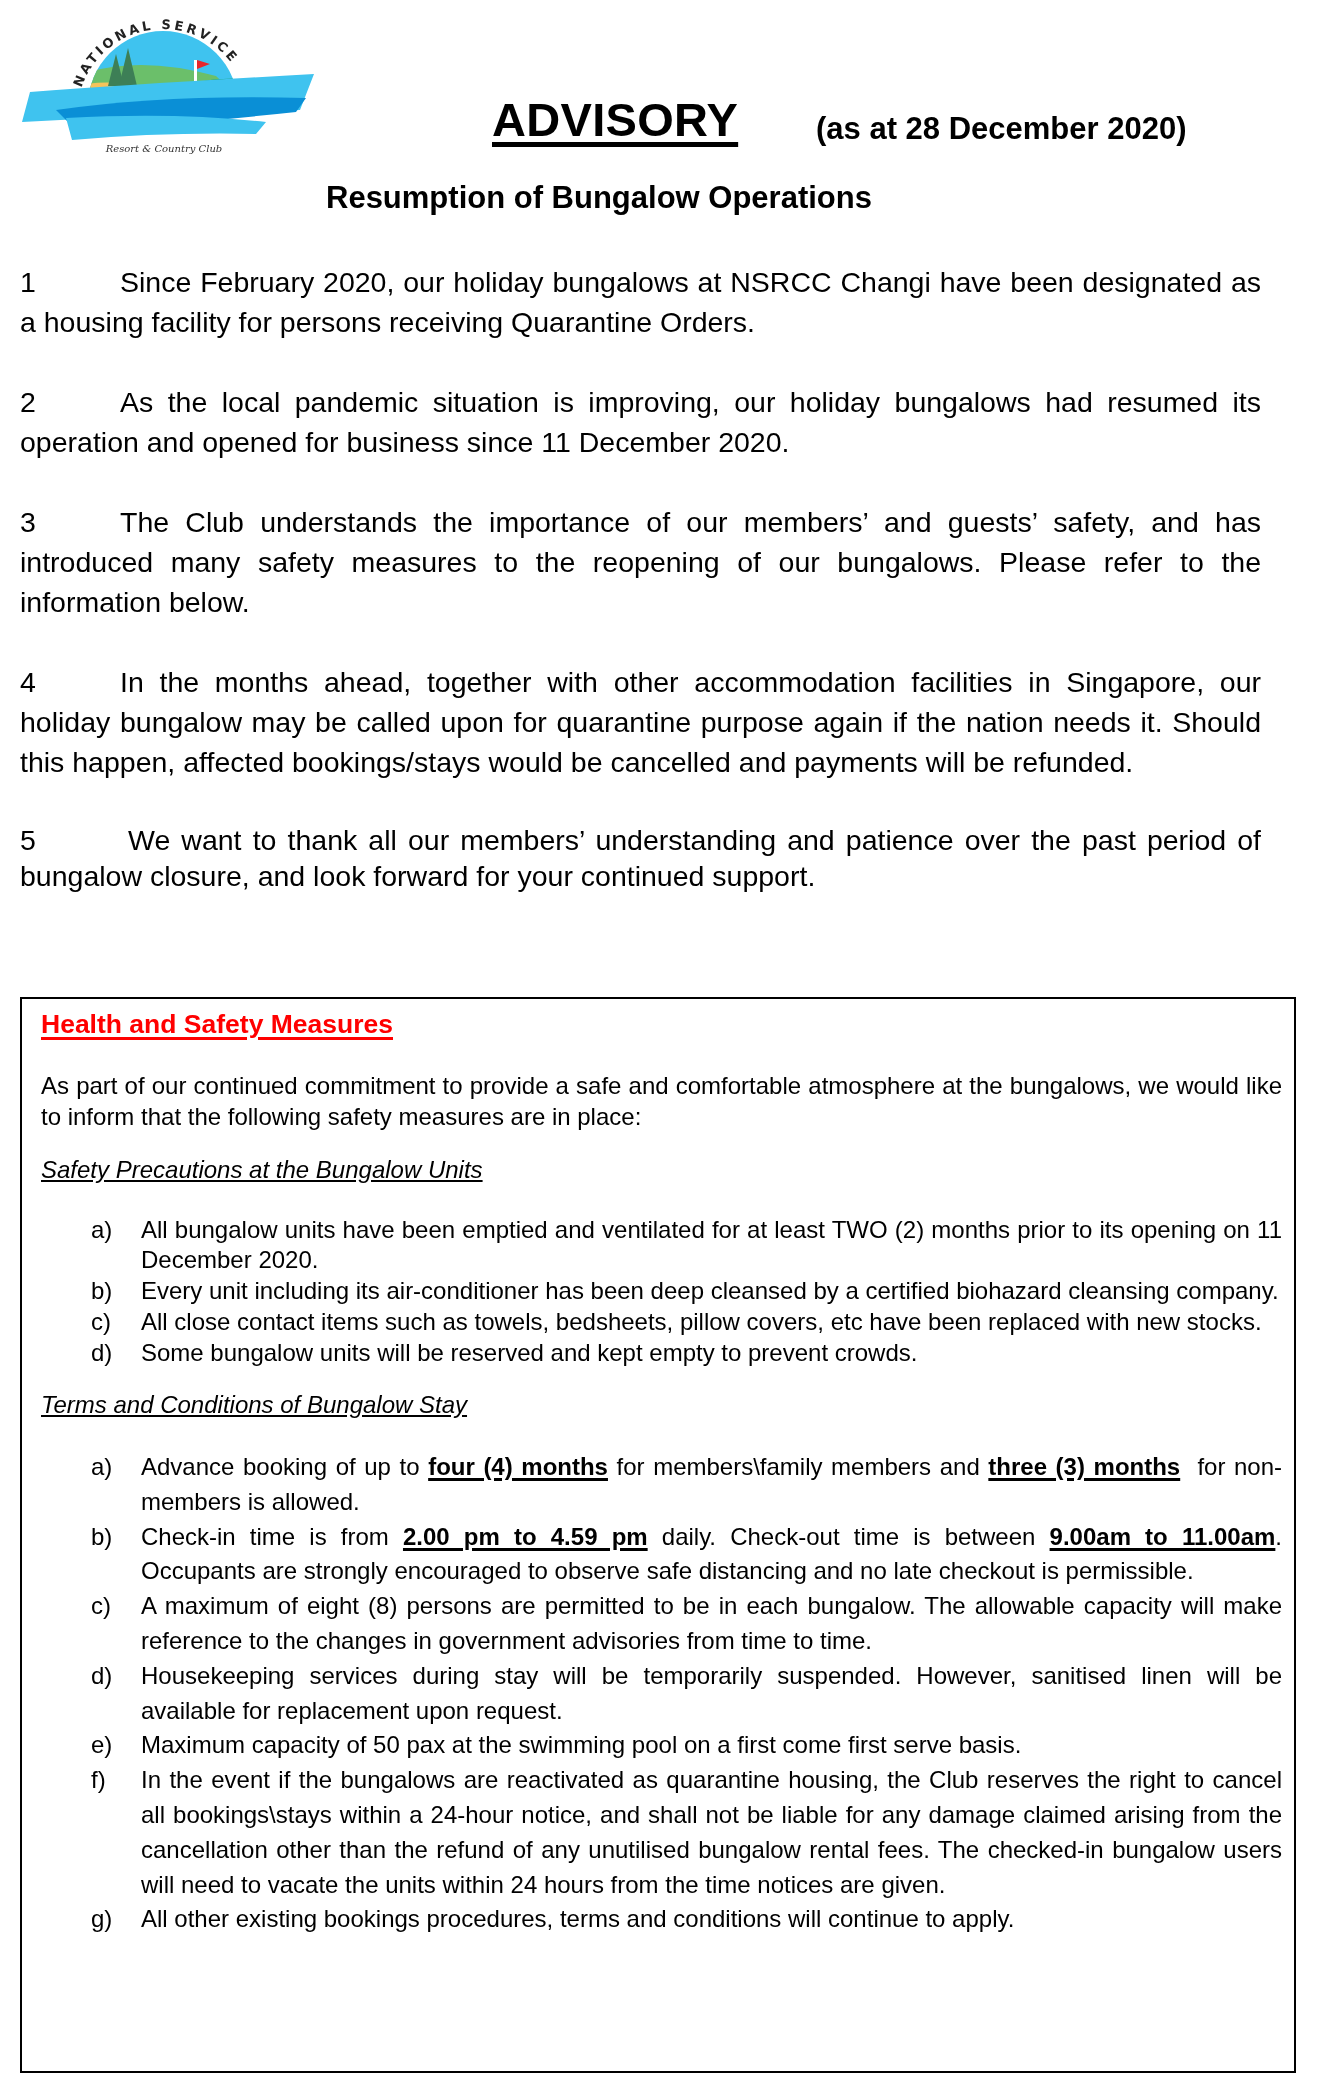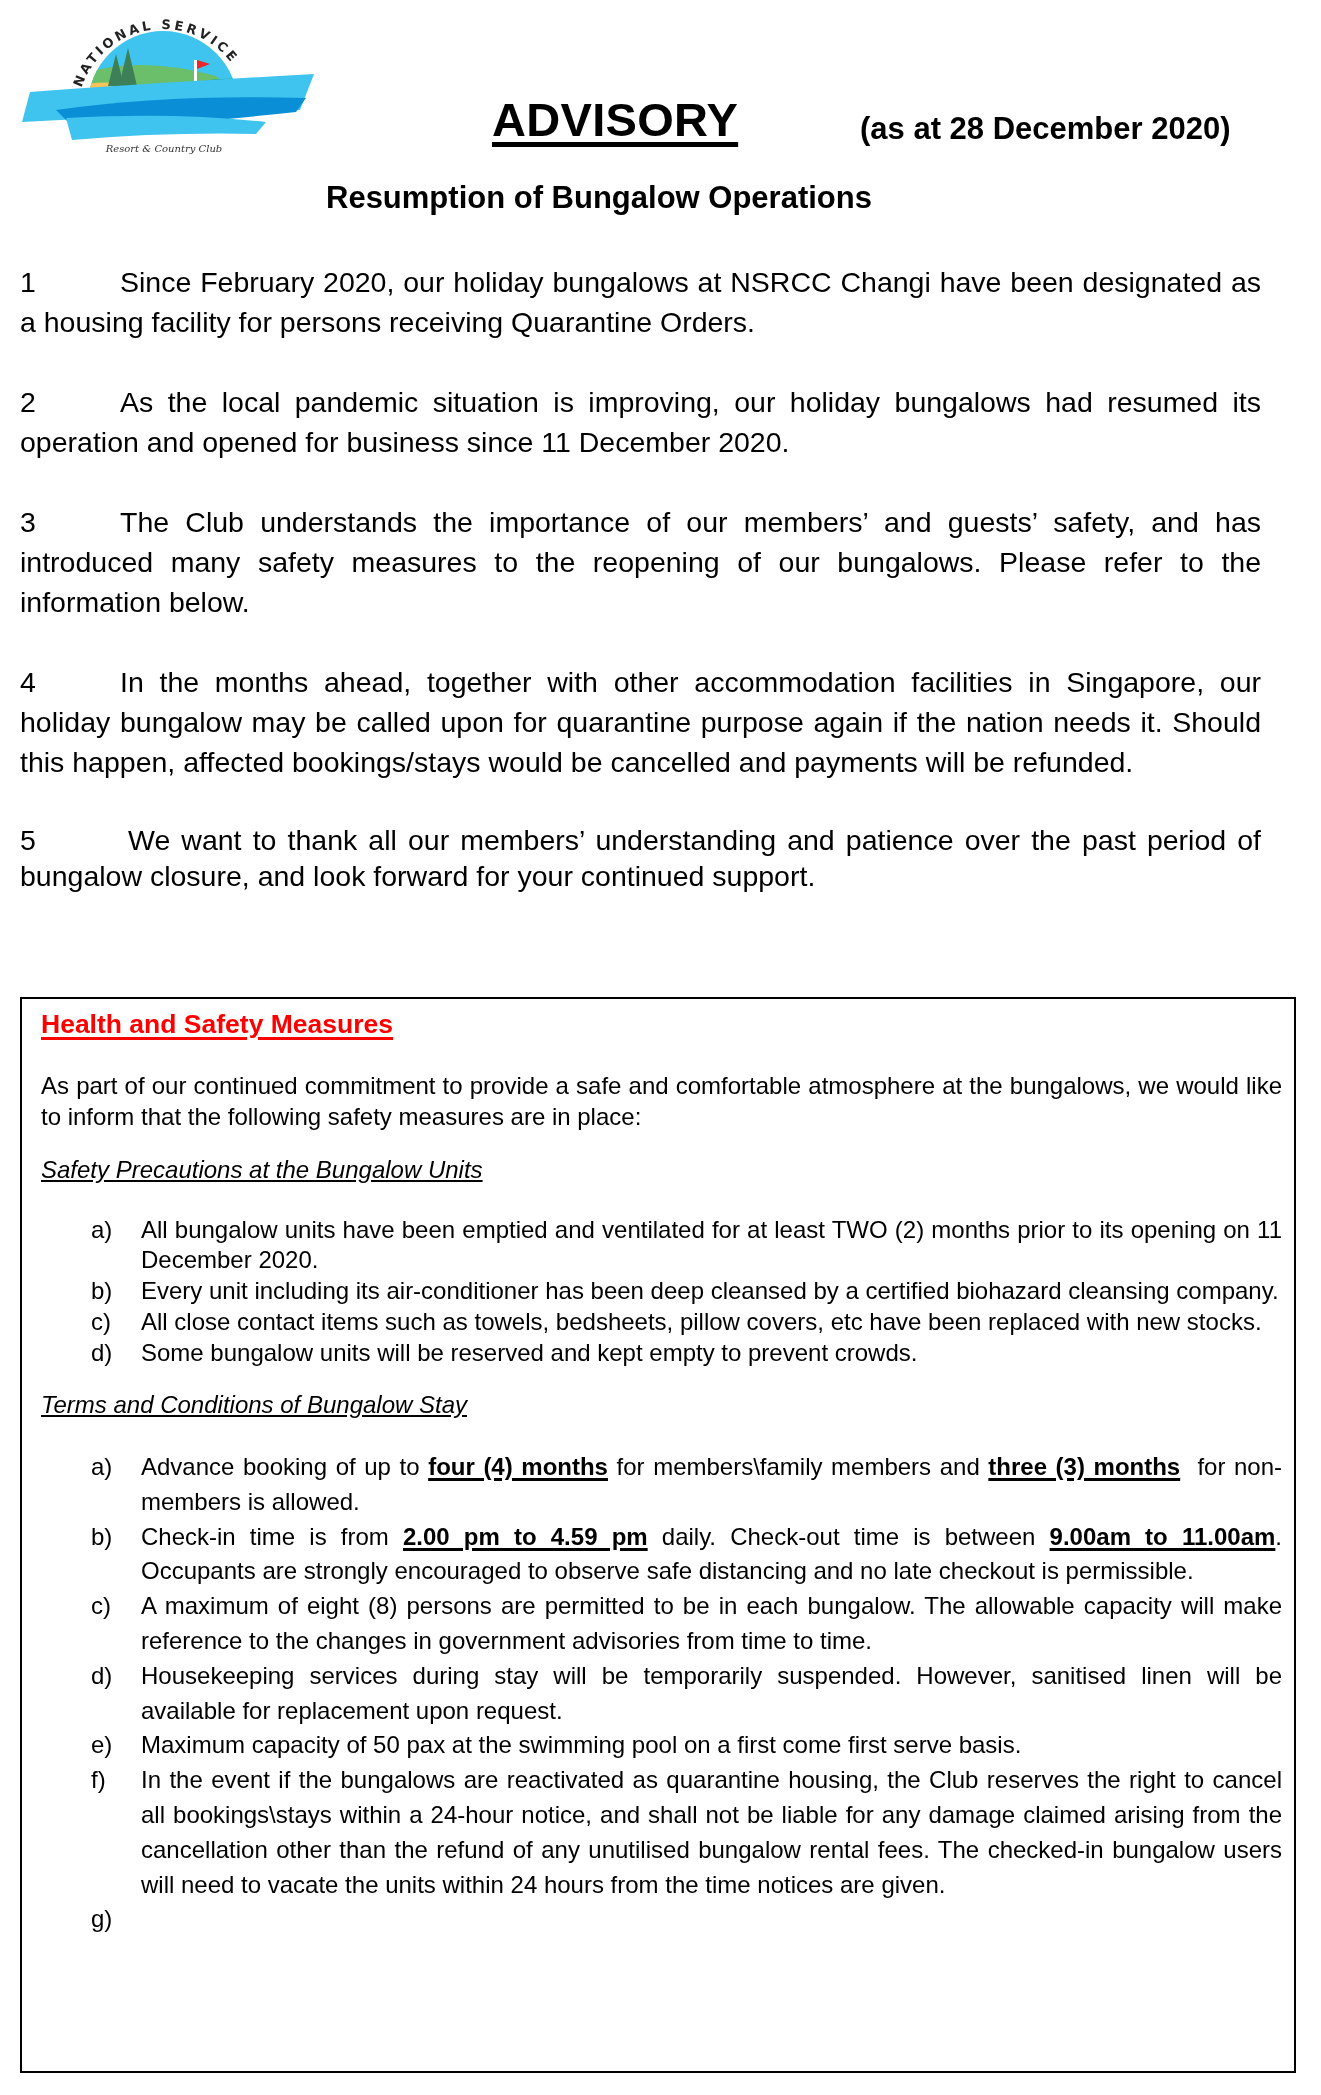--- a/index.html
+++ b/index.html
@@ -8,21 +8,21 @@
     font-family: "Liberation Sans", sans-serif; color: #000;
   }
   .logo { position: absolute; left: 16px; top: 14px; width: 300px; height: 140px; }
   .title {
     position: absolute; left: 492px; top: 92px;
     font-size: 47px; font-weight: bold; line-height: 56px;
     text-decoration: underline; text-decoration-thickness: 5px; text-underline-offset: 6px;
     letter-spacing: 0.3px;
   }
   .date {
-    position: absolute; left: 860px; top: 110px;
+    position: absolute; left: 816px; top: 110px;
     font-size: 31px; font-weight: bold; line-height: 38px;
   }
   .subtitle {
     position: absolute; left: 326px; top: 179px;
     font-size: 31px; font-weight: bold; line-height: 38px;
   }
   .paras { position: absolute; left: 20px; top: 262px; width: 1242px; }
   .para {
     font-size: 28.5px; line-height: 40px; text-align: justify;
     margin: 0 1px 40px 0;
@@ -112,16 +112,16 @@
     </ol>
 
     <div class="subhead sub2">Terms and Conditions of Bungalow Stay</div>
     <ol class="list terms">
       <li><span class="mk">a)</span><span><span>Advance booking of up to </span><span class="bu">four (4) months</span><span> for members\family members and </span><span class="bu">three (3) months</span><span style="white-space:pre-wrap">  for non-members is allowed.</span></span></li>
       <li><span class="mk">b)</span><span><span>Check-in time is from </span><span class="bu">2.00 pm to 4.59 pm</span><span> daily. Check-out time is between </span><span class="bu">9.00am to 11.00am</span><span>. Occupants are strongly encouraged to observe safe distancing and no late checkout is permissible.</span></span></li>
       <li><span class="mk">c)</span><span>A maximum of eight (8) persons are permitted to be in each bungalow. The allowable capacity will make reference to the changes in government advisories from time to time.</span></li>
       <li><span class="mk">d)</span><span>Housekeeping services during stay will be temporarily suspended. However, sanitised linen will be available for replacement upon request.</span></li>
       <li><span class="mk">e)</span><span>Maximum capacity of 50 pax at the swimming pool on a first come first serve basis.</span></li>
       <li><span class="mk">f)</span><span>In the event if the bungalows are reactivated as quarantine housing, the Club reserves the right to cancel all bookings\stays within a 24-hour notice, and shall not be liable for any damage claimed arising from the cancellation other than the refund of any unutilised bungalow rental fees. The checked-in bungalow users will need to vacate the units within 24 hours from the time notices are given.</span></li>
-      <li><span class="mk">g)</span></li>
+      <li><span class="mk">g)</span><span>All other existing bookings procedures, terms and conditions will continue to apply.</span></li>
     </ol>
   </div>
 </div>
 
 </body></html>

